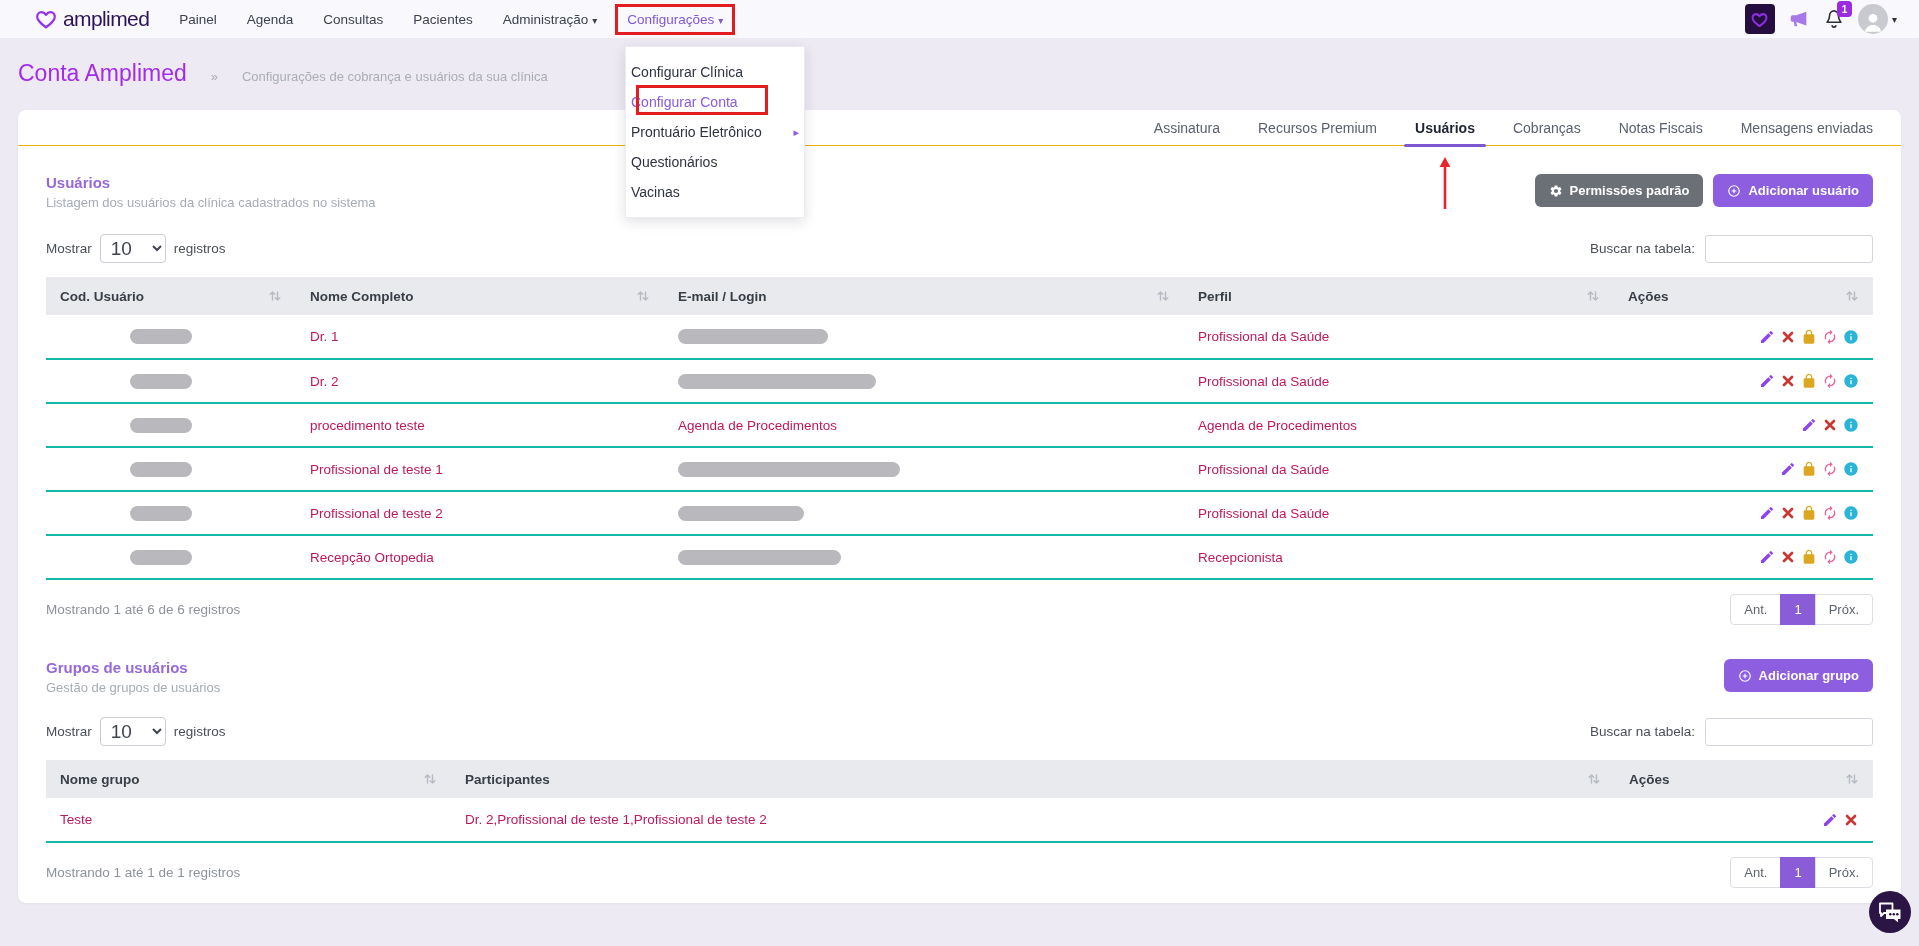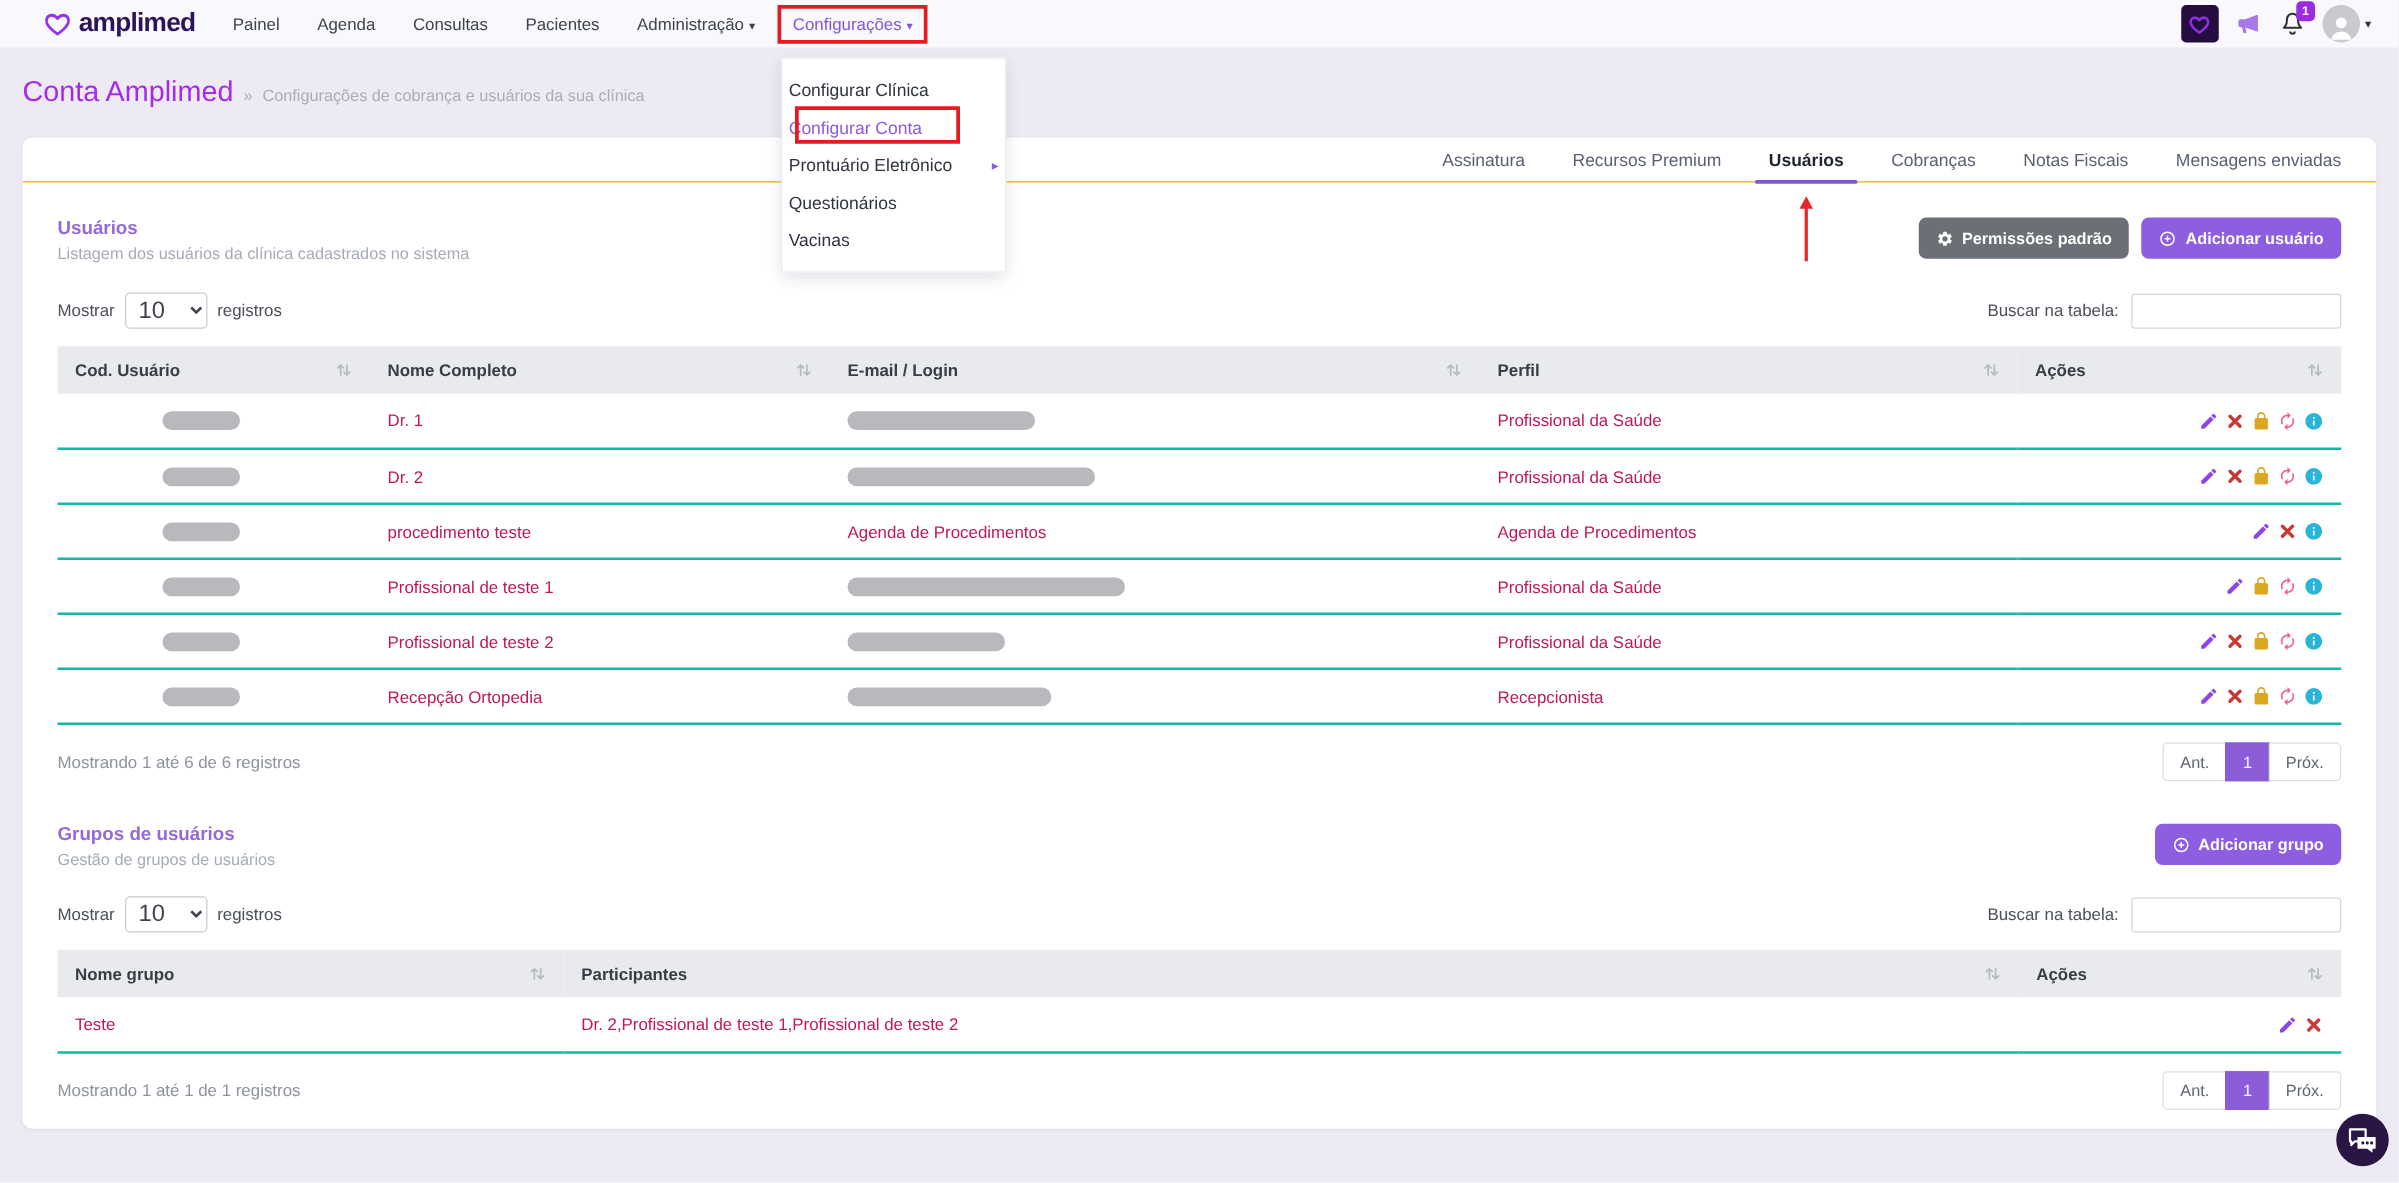--- a/index.html
+++ b/index.html
@@ -14,21 +14,21 @@
   
   .topnav {
     position:absolute; top:0; left:0; right:0; height:38px;
     background:#f9f8fc;
     display:flex; align-items:center;
     padding:0 20px;
     z-index:40;
   }
   .brand { display:flex; align-items:center; gap:5px; margin-left:14px; }
   .brand svg { width:24px; height:24px; }
-  .brand-text { font-size:21px; font-weight:700; color:#2d1357; letter-spacing:-0.6px;text-align:right; }
+  .brand-text { font-size:21px; font-weight:400; color:#2d1357; letter-spacing:-0.6px;text-align:right; }
   .nav-menu { display:flex; align-items:center; gap:30px; margin-left:30px; font-size:13.5px; color:#3c4250; }
   .nav-items { display:contents; }
   .nav-item { cursor:pointer; }
   .nav-caret { font-size:10px; margin-left:4px; }
   .nav-config { color:#8257d8; position:relative; }
   .nav-config .nav-caret { color:#8257d8; }
   .annot-frame {
     position:absolute; border:3px solid #e31c1f; pointer-events:none; z-index:70;
   }
   .nav-config .annot-frame { left:-12px; right:-12px; top:-8px; bottom:-8px; }
@@ -58,21 +58,21 @@
   }
   .menu-item {
     position:relative; padding:7px 5px; font-size:14px; color:#2f3340;
     display:flex; align-items:center; justify-content:space-between; cursor:pointer;
   }
   .menu-item.highlight { color:#8a5ae0; }
   .menu-item .annot-frame { left:10px; top:-2px; width:132px; height:30px; }
   .submenu-arrow { color:#8a5ae0; font-size:11px; margin-left:10px; }
 
   
-  .page-header { position:absolute; top:60px; left:18px; right:18px; display:flex; align-items:baseline; gap:8px; }
+  .page-header { position:absolute; top:60px; left:18px; right:18px; display:flex; align-items:baseline; gap:24px; }
   .page-title { font-size:23px; font-weight:500; color:#a32bea; }
   .page-sub { font-size:13px; color:#a9adb6; }
   .page-sep { font-size:13px; color:#a9adb6; }
 
   
   .card {
     position:absolute; top:110px; left:18px; right:18px; bottom:43px;
     background:#fff; border-radius:8px;
     box-shadow:0 1px 3px rgba(30,20,60,0.05);
   }

